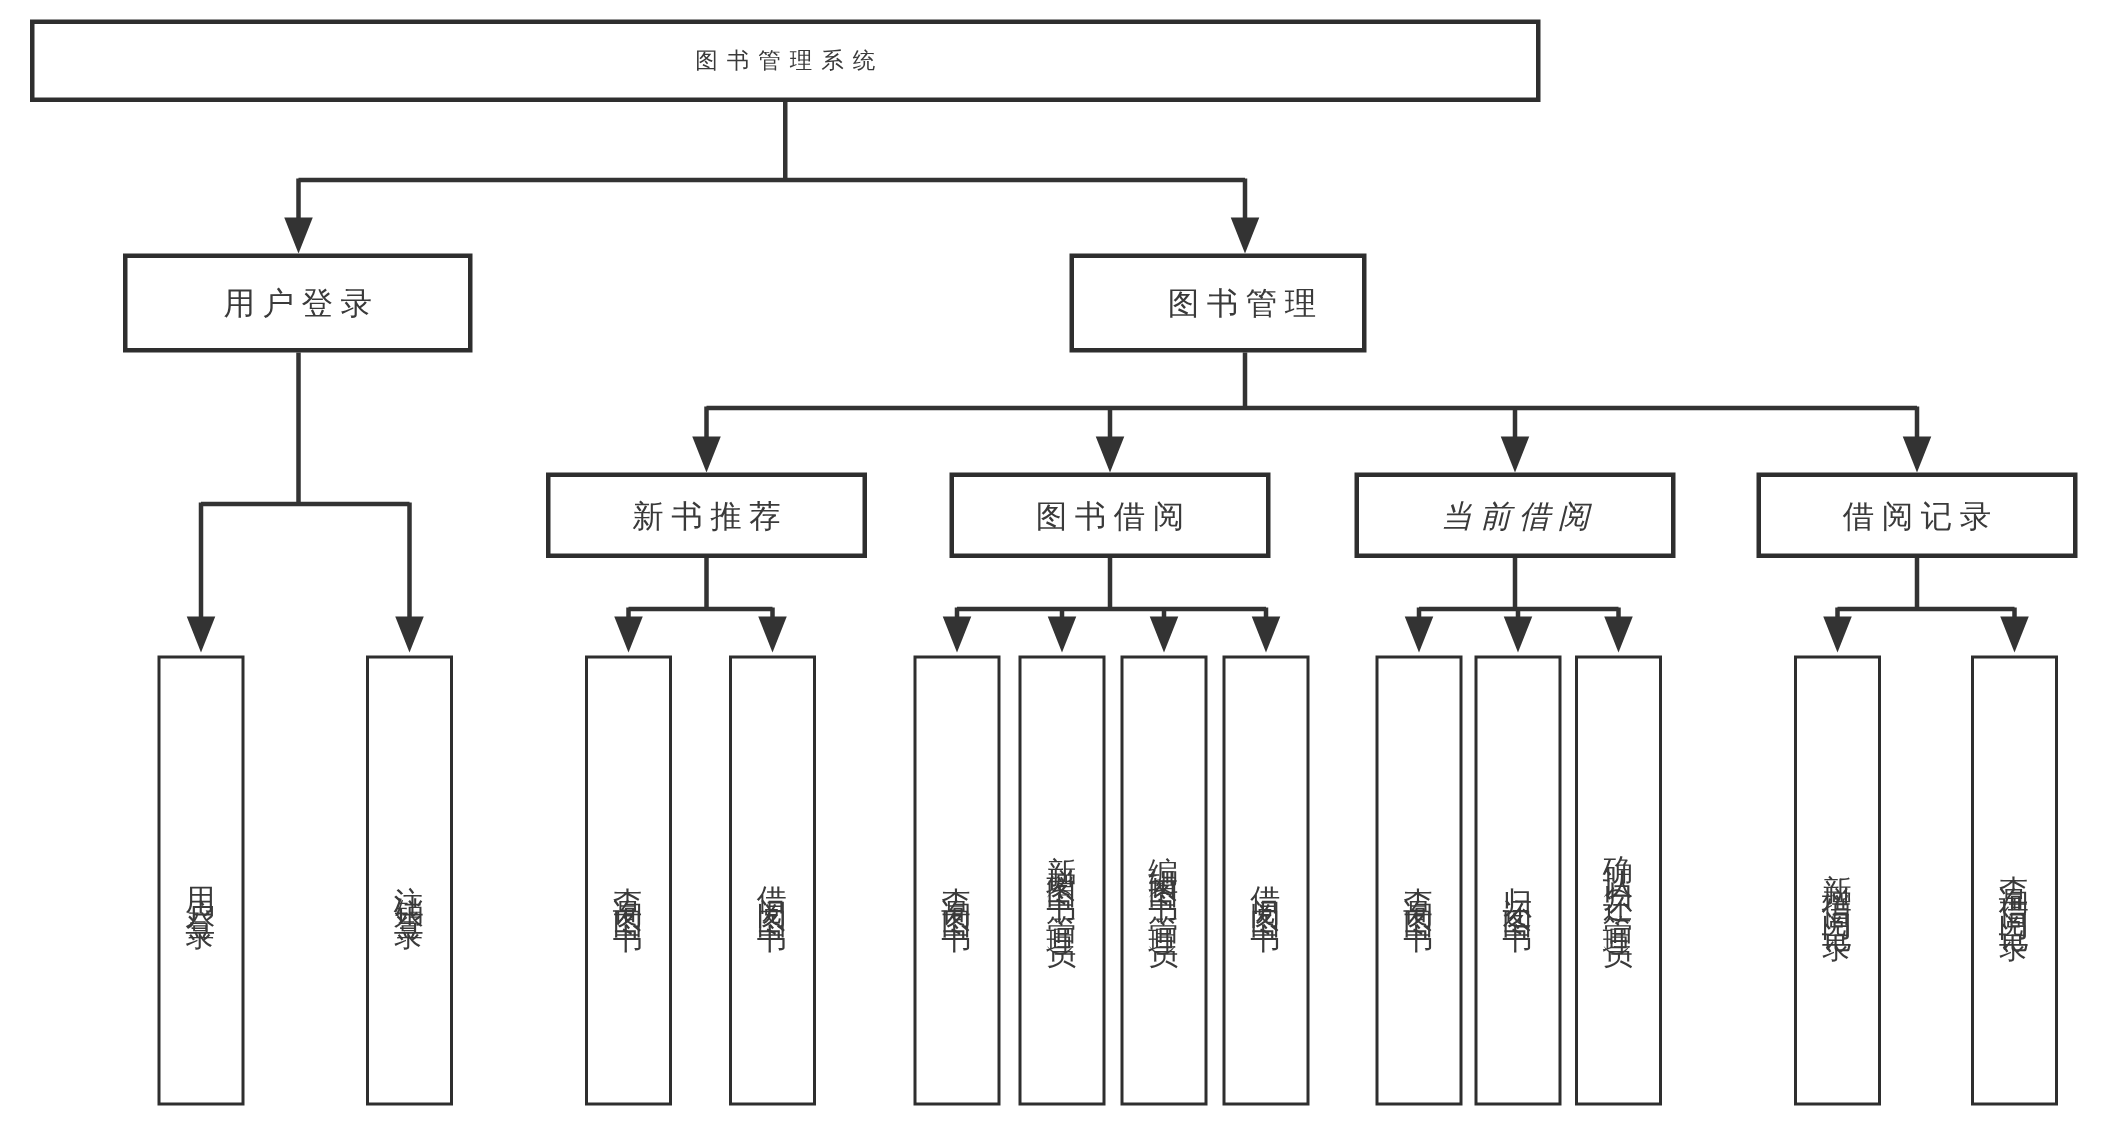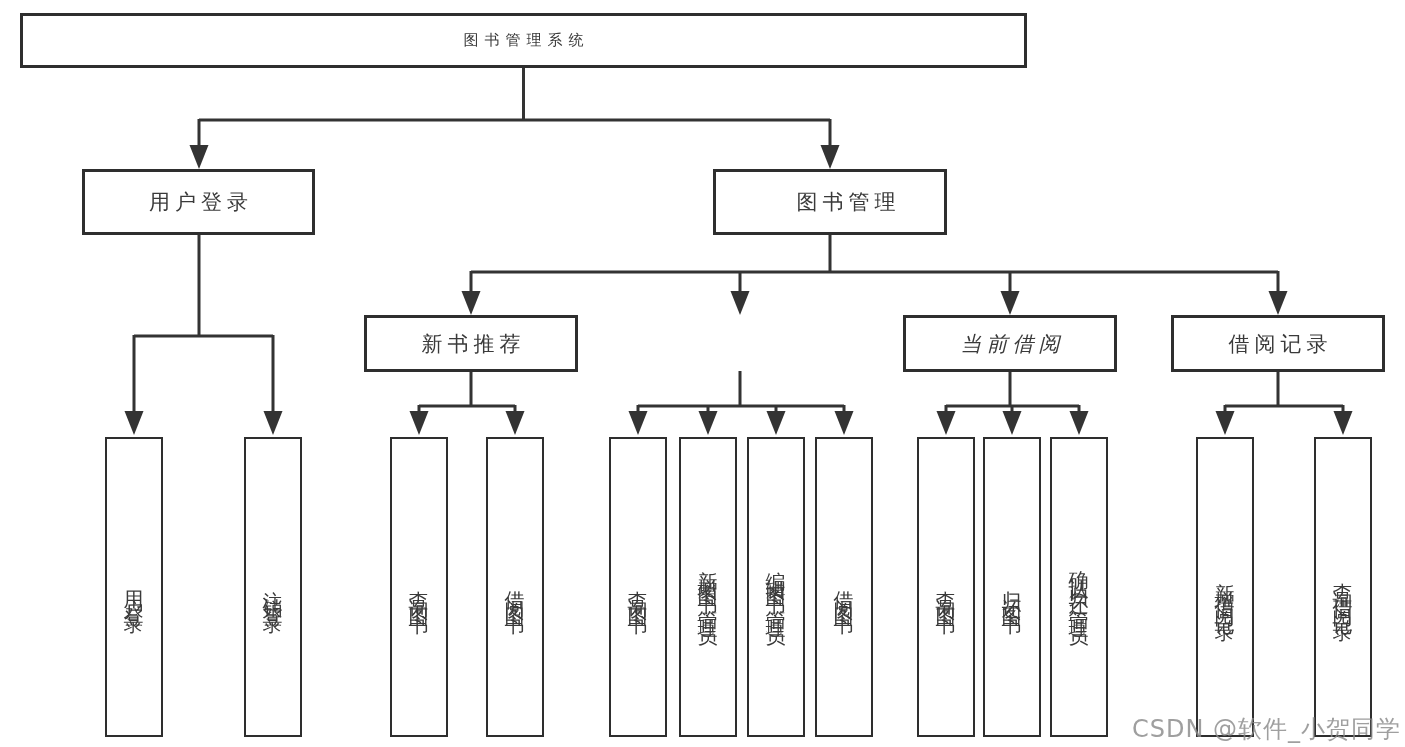--- a/index.html
+++ b/index.html
@@ -97,26 +97,29 @@
     </g>
   </svg>
 
   <div class="node root-node" style="left:20px; top:13px; width:1007px; height:55px;">
     <span class="lbl">图书管理系统</span>
   </div>
 
   <div class="node h-node" style="left:82px; top:169px; width:233px; height:66px;">
     <span class="lbl">用户登录</span>
   </div>
-  <div class="node h-node" style="left:713px; top:169px; width:234px; height:66px;padding-left:32px;">
+  <div class="node h-node" style="left:713px; top:169px; width:198px; height:66px;padding-left:32px;">
     <span class="lbl">图书管理</span>
   </div>
 
   <div class="node h-node" style="left:364px; top:315px; width:214px; height:57px;justify-content:center;">
     <span class="lbl">新书推荐</span>
+  </div>
+  <div class="node h-node" style="left:633px; top:315px; width:214px; height:57px;">
+    <span class="lbl">图书借阅</span>
   </div>
   <div class="node h-node" style="left:903px; top:315px; width:214px; height:57px;font-style:italic;">
     <span class="lbl">当前借阅</span>
   </div>
   <div class="node h-node" style="left:1171px; top:315px; width:214px; height:57px;">
     <span class="lbl">借阅记录</span>
   </div>
 
   <div class="node v-node" style="left:105px;">
     <span class="lbl">用户登录</span>
@@ -155,15 +158,14 @@
     <span class="lbl">确认归还（管理员）</span>
   </div>
 
   <div class="node v-node" style="left:1196px;">
     <span class="lbl">新增借阅记录</span>
   </div>
   <div class="node v-node" style="left:1314px;">
     <span class="lbl">查询借阅记录</span>
   </div>
 
-  <div class="watermark">CSDN @软件_小贺同学</div>
 
 </div>
 
 </body></html>

